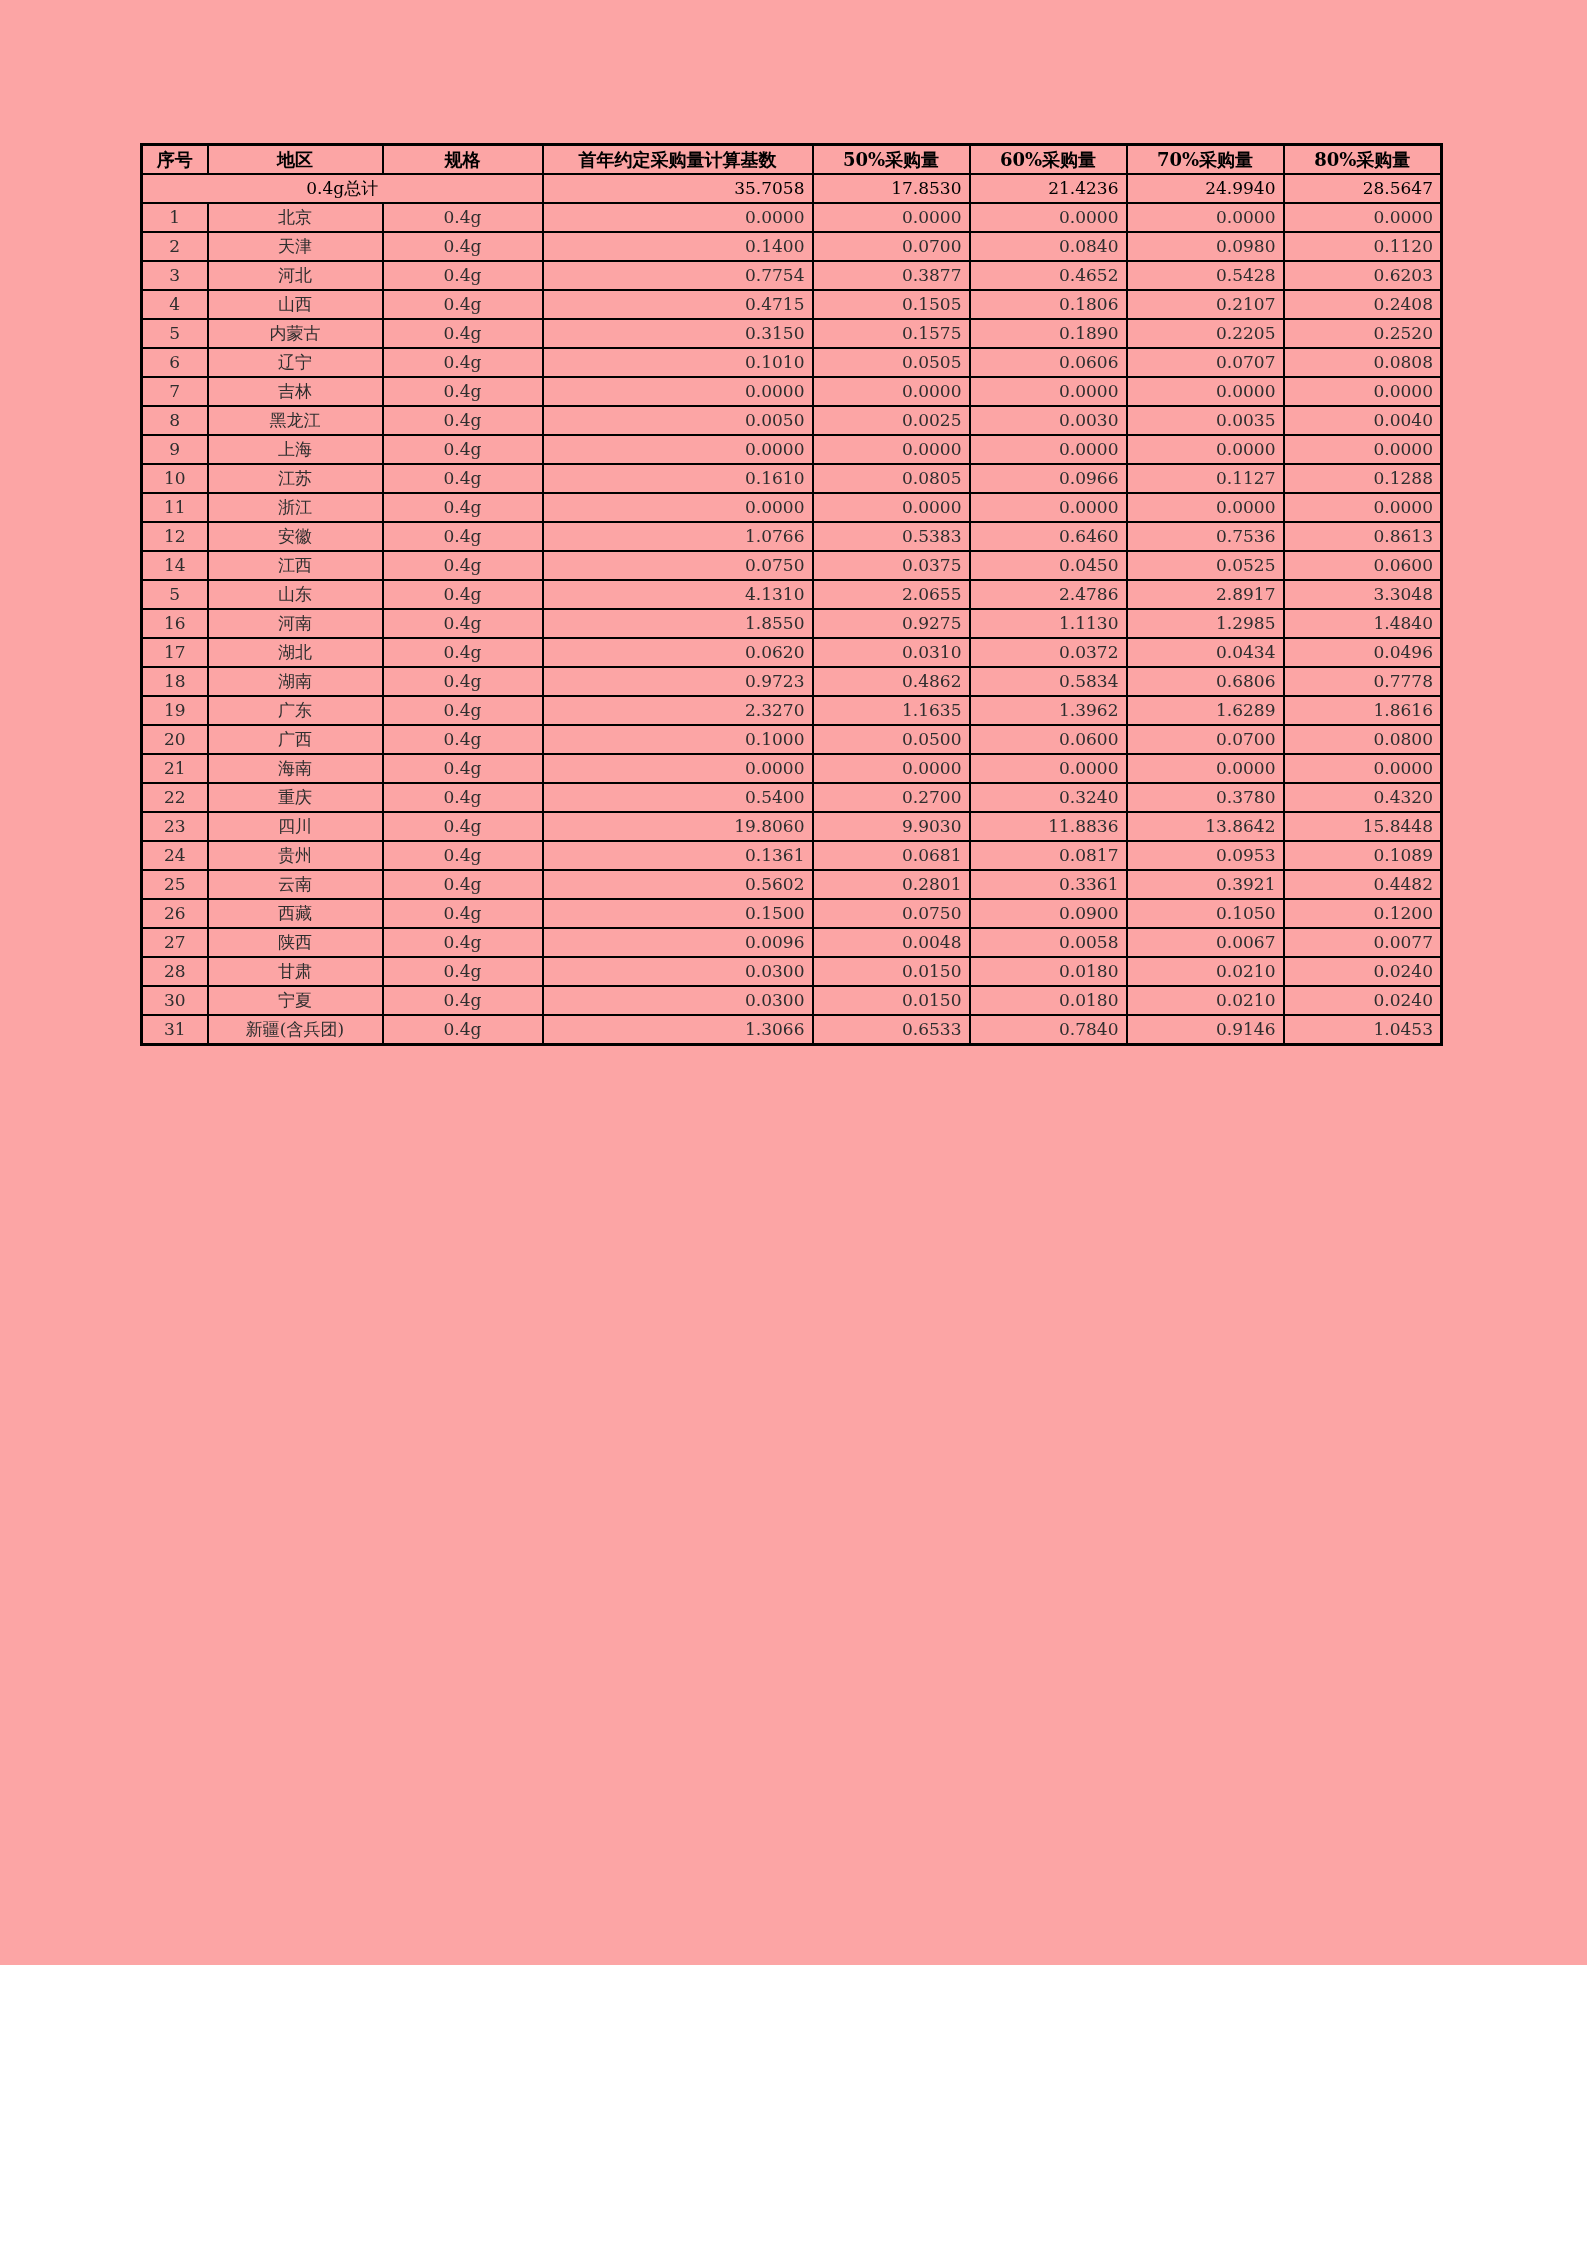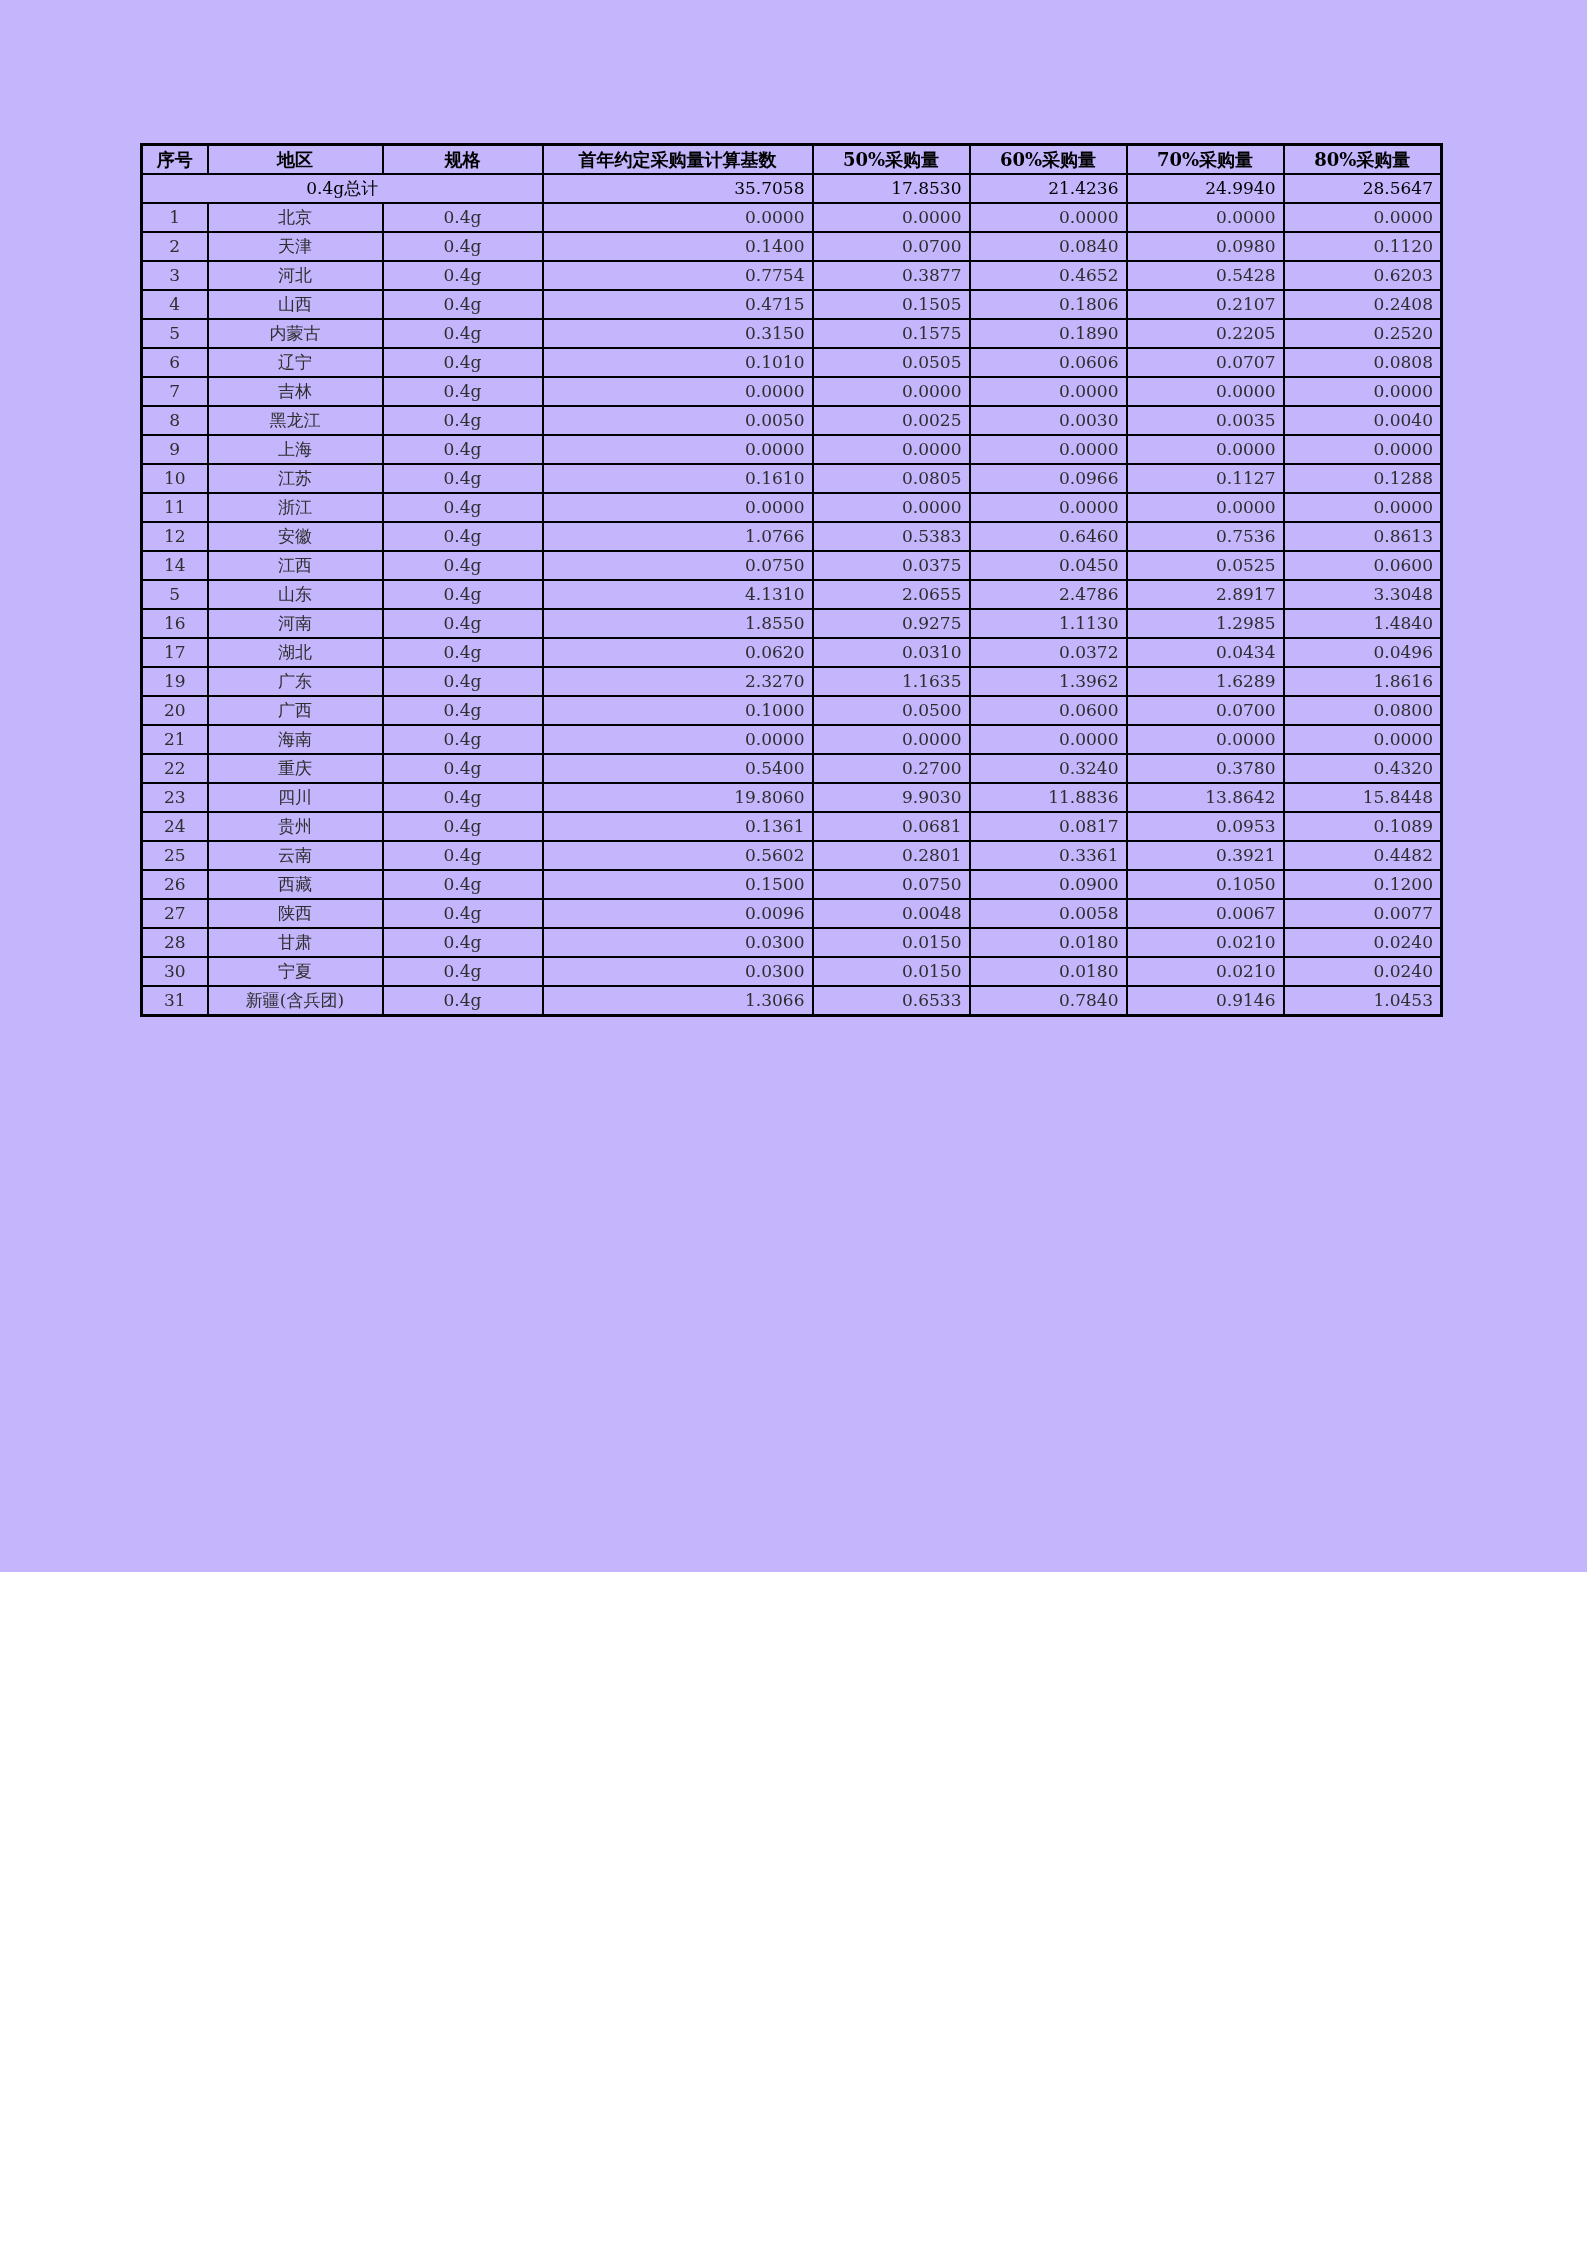--- a/index.html
+++ b/index.html
@@ -3,22 +3,22 @@
 <meta charset="utf-8">
 <style>
   html, body {
     margin: 0;
     padding: 0;
     background: #ffffff;
   }
   .page {
     position: relative;
     width: 1587px;
-    height: 1572px;
-    background: #c4b5fd;
+    height: 1965px;
+    background: #fca5a5;
     overflow: hidden;
   }
   table.sheet {
     position: absolute;
     left: 140px;
     top: 143px;
     border-collapse: collapse;
     table-layout: fixed;
     border: 3px solid #000;
     font-family: "DejaVu Serif", "Liberation Serif", serif;
@@ -237,20 +237,30 @@
           <td class="ctr">17</td>
           <td class="ctr">湖北</td>
           <td class="ctr">0.4g</td>
           <td class="num">0.0620</td>
           <td class="num">0.0310</td>
           <td class="num">0.0372</td>
           <td class="num">0.0434</td>
           <td class="num">0.0496</td>
         </tr>
         <tr>
+          <td class="ctr">18</td>
+          <td class="ctr">湖南</td>
+          <td class="ctr">0.4g</td>
+          <td class="num">0.9723</td>
+          <td class="num">0.4862</td>
+          <td class="num">0.5834</td>
+          <td class="num">0.6806</td>
+          <td class="num">0.7778</td>
+        </tr>
+        <tr>
           <td class="ctr">19</td>
           <td class="ctr">广东</td>
           <td class="ctr">0.4g</td>
           <td class="num">2.3270</td>
           <td class="num">1.1635</td>
           <td class="num">1.3962</td>
           <td class="num">1.6289</td>
           <td class="num">1.8616</td>
         </tr>
         <tr>

